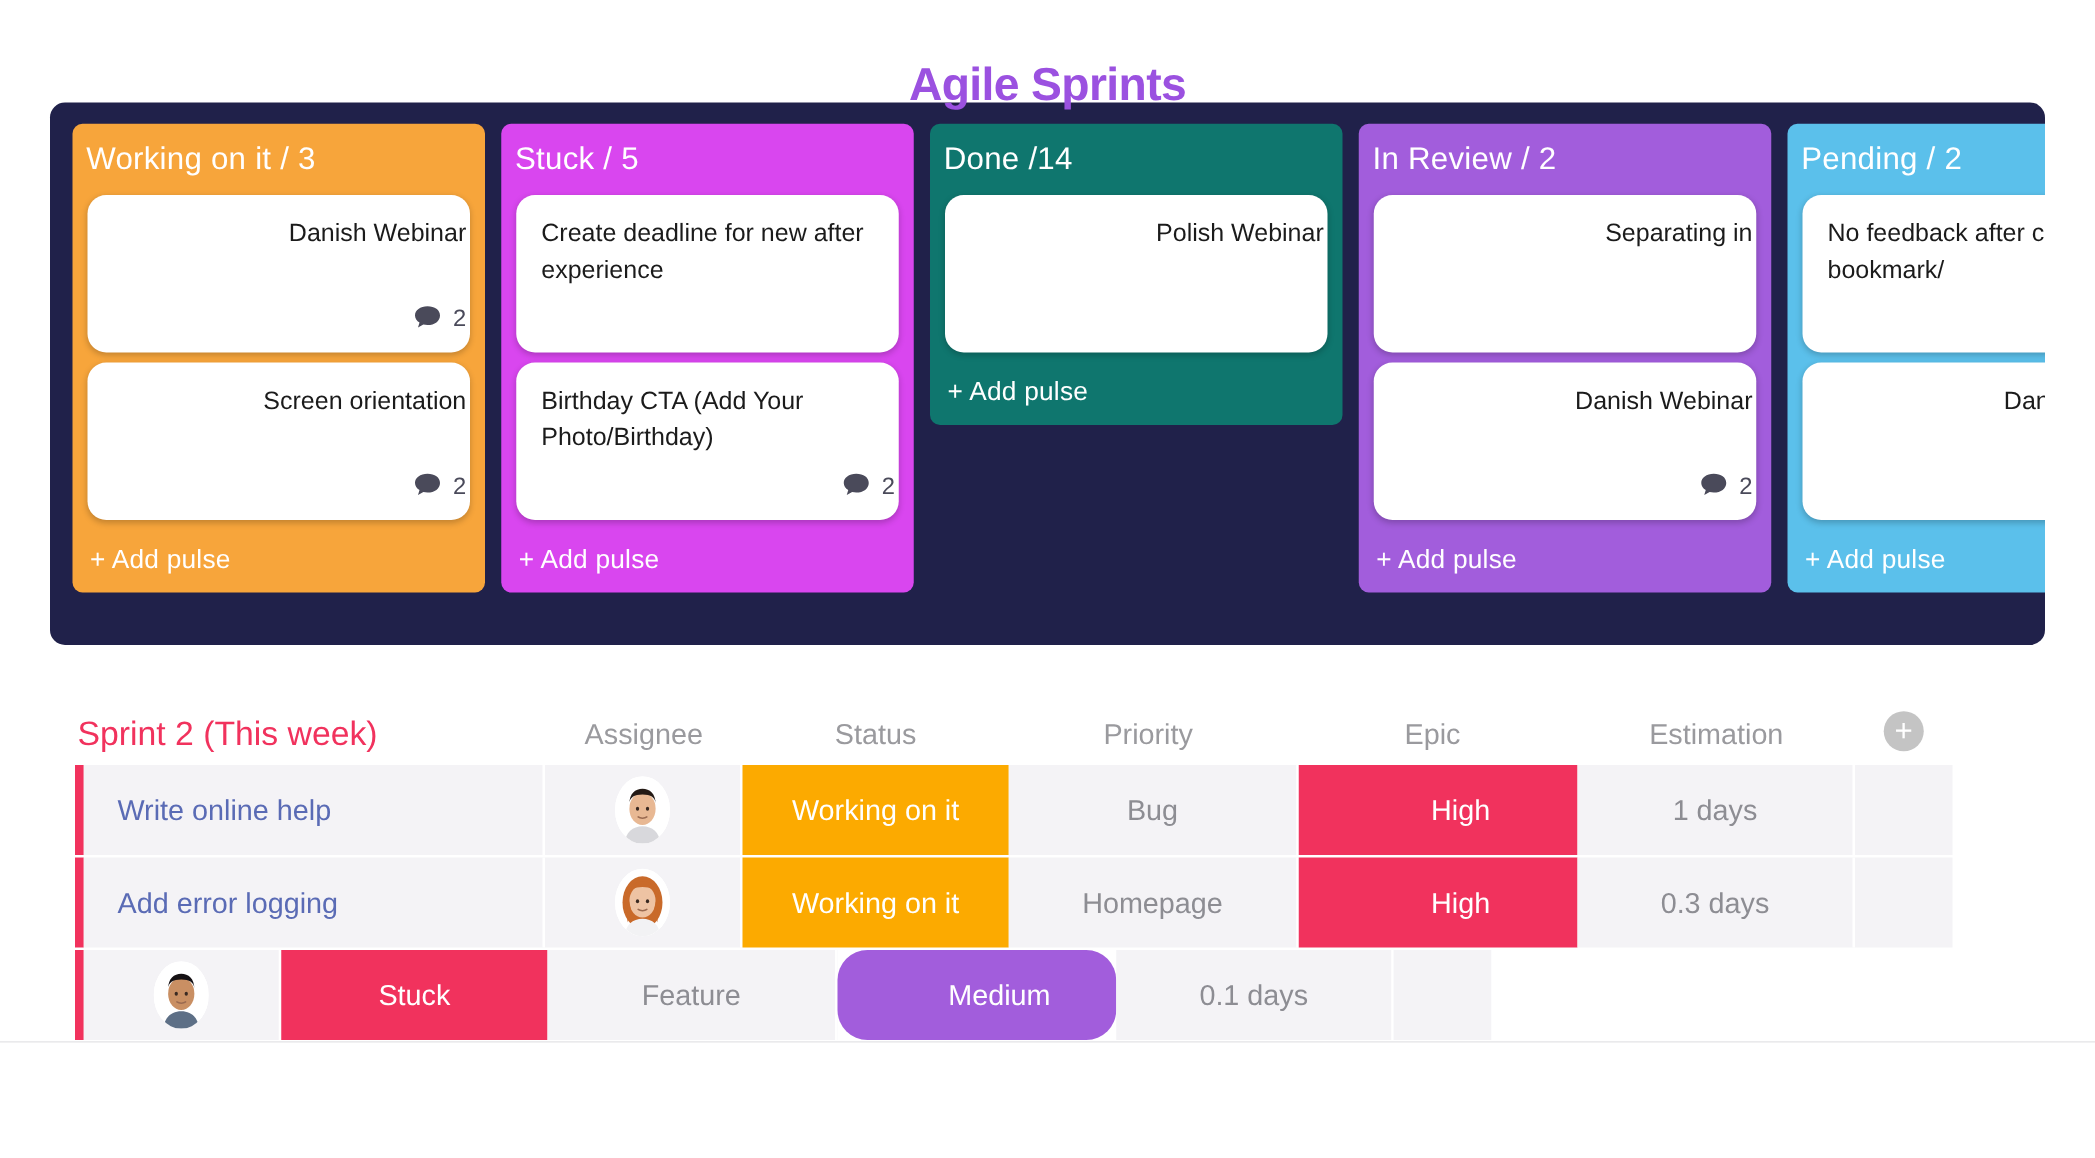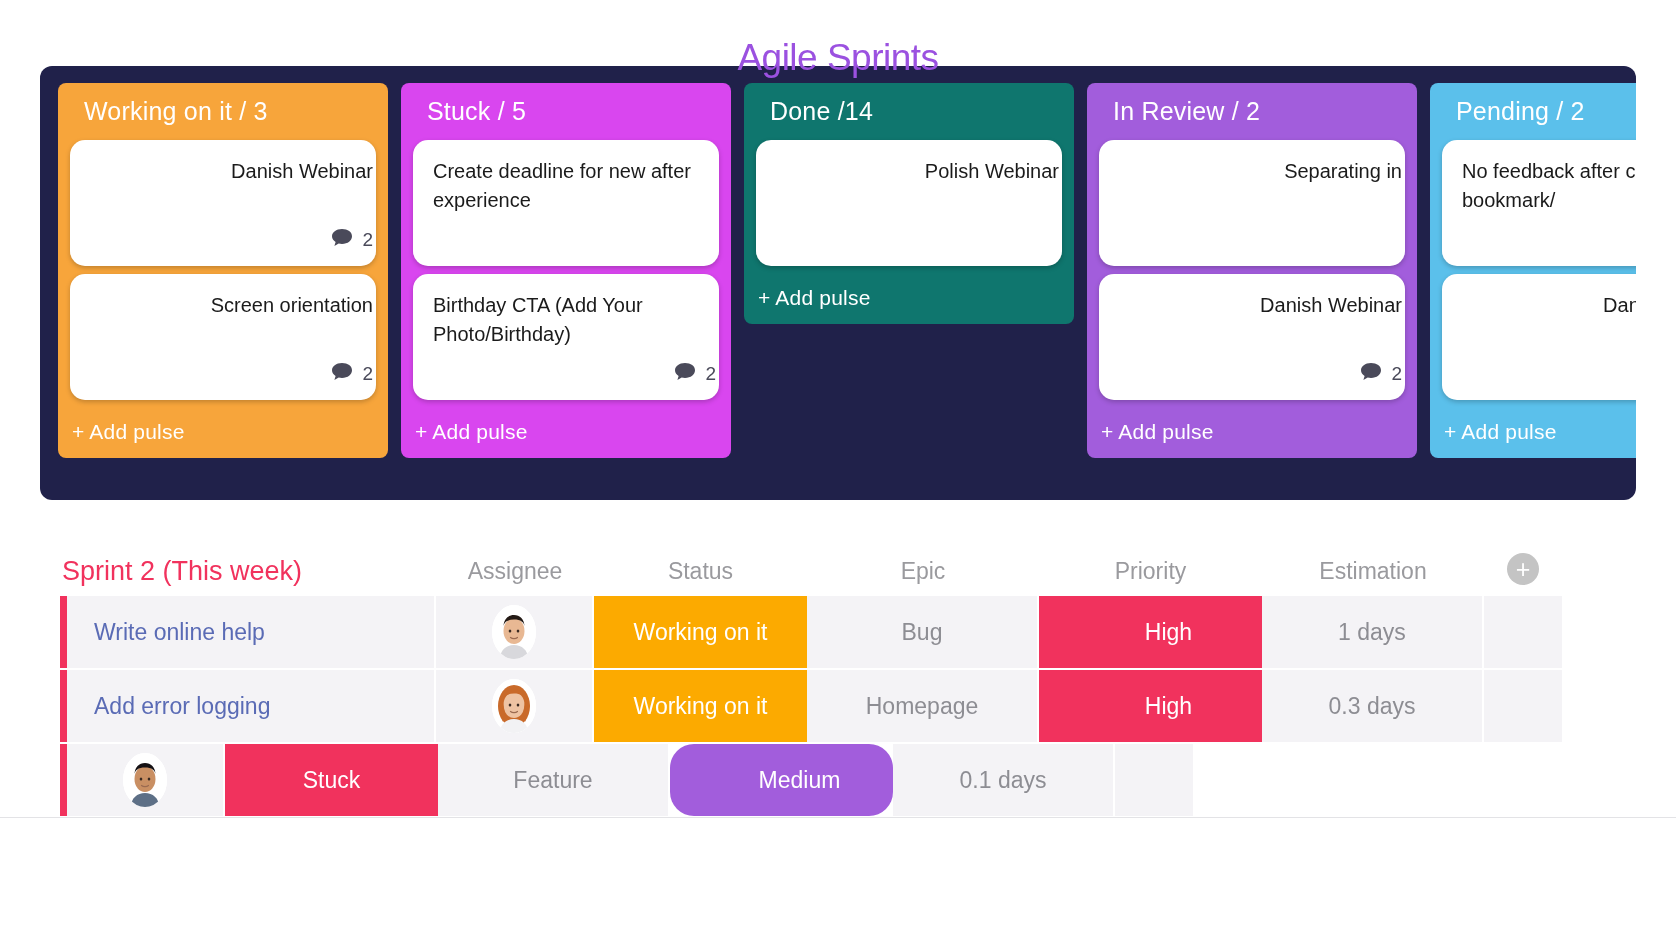--- a/index.html
+++ b/index.html
@@ -8,25 +8,25 @@
     background: #ffffff;
     font-family: "Liberation Sans", sans-serif;
     overflow: hidden;
   }
   .page { position: relative; width: 1676px; height: 926px; background: #fff; }
 
   
   .page-title {
     text-align: center;
     font-size: 37px;
-    font-weight: normal;
+    font-weight: bold;
     color: #9b51e0;
     letter-spacing: -0.5px;
-    padding-top: 32px;
-    height: 66px;
+    padding-top: 42px;
+    height: 82px;
     line-height: 52px;
   }
 
   
   .board-wrap { padding: 0 40px 0 40px; }
   .board {
     background: #20214a;
     border-radius: 12px;
     padding: 17px 0 17px 18px;
     display: flex;
@@ -41,21 +41,21 @@
     border-radius: 8px;
     display: flex;
     flex-direction: column;
     align-self: flex-start;
     padding-bottom: 4px;
   }
   .col-title {
     color: #ffffff;
     font-size: 25px;
     font-weight: 400;
-    padding: 14px 0 14px 26px;
+    padding: 14px 0 14px 11px;
     letter-spacing: 0.2px;
   }
   .cards { display: flex; flex-direction: column; gap: 8px; padding: 0 12px; }
   .card {
     background: #ffffff;
     border-radius: 15px;
     box-shadow: 0 2px 5px rgba(0,0,0,0.22);
     padding: 17px 3px 14px 20px;
     min-height: 126px;
     display: flex;
@@ -246,22 +246,22 @@
           <div class="add-pulse">+ Add pulse</div>
         </div>
       </div>
   </div>
 
   <div class="table-wrap">
     <div class="sheet-head">
       <div class="sheet-name">Sprint 2 (This week)</div>
       <div class="col-head c-assignee">Assignee</div>
       <div class="col-head c-status">Status</div>
+      <div class="col-head c-priority">Priority</div>
       <div class="col-head c-epic">Epic</div>
-      <div class="col-head c-priority">Priority</div>
       <div class="col-head c-estim">Estimation</div>
       <div class="c-plus">
         <div class="plus-btn">+</div>
       </div>
     </div>
     <div class="rows" id="table-rows">
         <div class="row">
           <div class="row-accent" style="background: rgb(241, 50, 93);"></div>
           <div class="cell cell-name">Write online help</div>
           <div class="cell cell-assignee">

